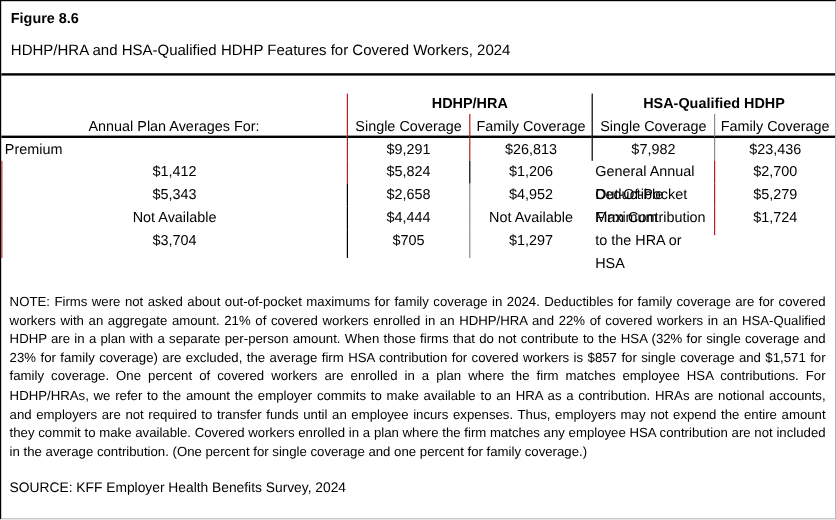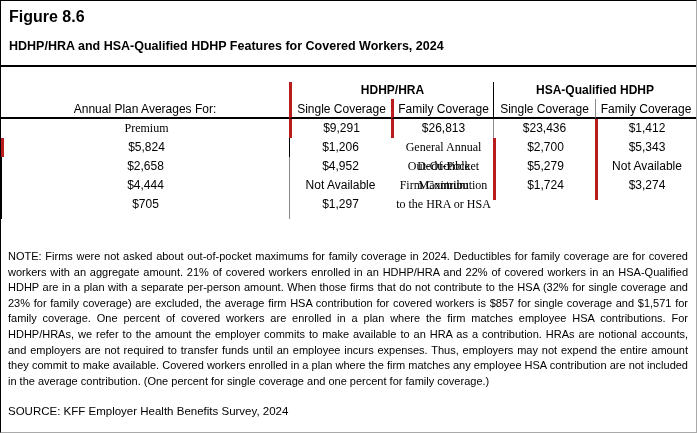--- a/index.html
+++ b/index.html
@@ -7,39 +7,39 @@
   body { font-family:"Liberation Sans", sans-serif; color:#000; }
 
   .page {
     width:697px; height:433px; background:#fff;
     border-top:1px solid #000; border-left:1px solid #000;
     border-right:1px solid #a9a9a9; border-bottom:1px solid #a9a9a9;
     overflow:hidden;
   }
 
   .fig-header { padding:7px 8px 12px 8px; }
-  .fig-label { font-size:16px; font-weight:bold; }
-  .fig-title { margin-top:13px; font-size:12.5px; font-weight:bold; }
+  .fig-label { font-size:12px; font-weight:bold; }
+  .fig-title { margin-top:13px; font-size:12.5px; font-weight:normal; }
 
   .title-rule { height:2px; background:#000; width:100%; }
 
   
   .tbl {
     margin-top:15px;
     display:grid;
     grid-template-columns:288px 102px 102px 102px 1fr;
     font-size:12px;
   }
   .cell { text-align:center; }
   .gh  { height:17px; line-height:17px; font-weight:bold; }
   .ch  { height:20px; line-height:20px; }
   .dr  { height:19px; line-height:19px; }
   .sp  { height:5px; }
-  .row-label { text-align:center; padding-left:3px;font-family:Liberation Serif, serif; }
-  .bl-gray  { border-left:3px solid #b91c1c; }
+  .row-label { text-align:left; padding-left:3px; }
+  .bl-gray  { border-left:1px solid #b91c1c; }
   .bl-gray2 { border-left:1px solid #8a8a8a; }
   .bl-black { border-left:1px solid #000; }
   .hdr-underline { border-bottom:2px solid #000; }
   .span2 { grid-column: span 2; }
 
   .note {
     margin:30px 8px 0 7px;
     font-size:11px; line-height:15.6px;
     text-align:justify;
   }
@@ -65,41 +65,42 @@
 
     <div class="cell ch hdr-underline">Annual Plan Averages For:</div>
     <div class="cell ch hdr-underline bl-gray">Single Coverage</div>
     <div class="cell ch hdr-underline bl-gray">Family Coverage</div>
     <div class="cell ch hdr-underline bl-black">Single Coverage</div>
     <div class="cell ch hdr-underline bl-gray2">Family Coverage</div>
 
     <div class="cell dr row-label">Premium</div>
     <div class="cell dr bl-gray">$9,291</div>
     <div class="cell dr bl-gray">$26,813</div>
+    <div class="cell dr bl-black">$7,982</div>
     <div class="cell dr bl-gray2">$23,436</div>
 
     <div class="cell dr bl-gray">$1,412</div>
     <div class="cell dr bl-gray">$5,824</div>
     <div class="cell dr bl-black">$1,206</div>
 
     <div class="cell dr row-label">General Annual Deductible</div>
     <div class="cell dr bl-gray">$2,700</div>
     <div class="cell dr bl-gray">$5,343</div>
     <div class="cell dr bl-black">$2,658</div>
     <div class="cell dr bl-gray2">$4,952</div>
 
     <div class="cell dr row-label">Out-Of-Pocket Maximum</div>
     <div class="cell dr bl-gray">$5,279</div>
     <div class="cell dr bl-gray">Not Available</div>
     <div class="cell dr bl-black">$4,444</div>
     <div class="cell dr bl-gray2">Not Available</div>
 
     <div class="cell dr row-label">Firm Contribution to the HRA or HSA</div>
     <div class="cell dr bl-gray">$1,724</div>
-    <div class="cell dr bl-gray">$3,274</div>
+    <div class="cell dr bl-gray">$3,704</div>
     <div class="cell dr bl-black">$705</div>
     <div class="cell dr bl-gray2">$1,297</div>
 
     <div class="cell sp"></div>
     <div class="cell sp bl-gray"></div>
     <div class="cell sp bl-gray"></div>
     <div class="cell sp bl-black"></div>
     <div class="cell sp bl-gray2"></div>
   </div>
 

